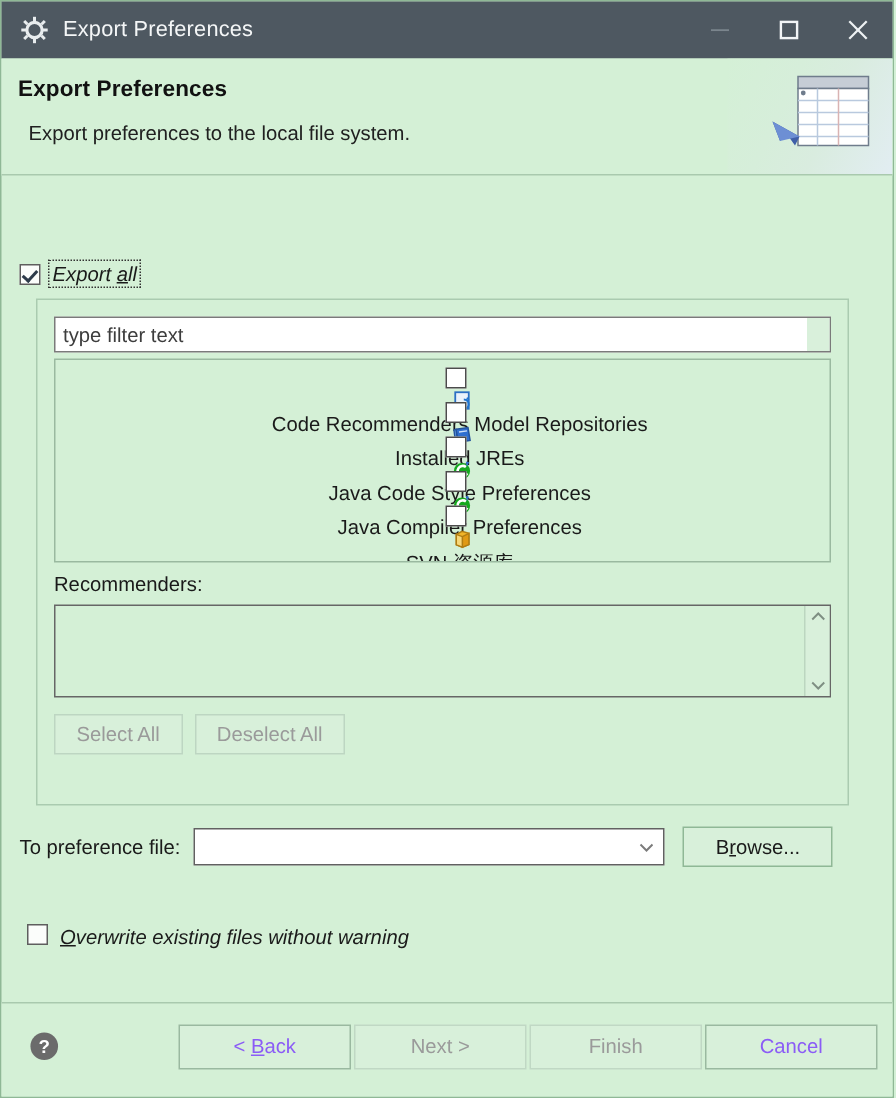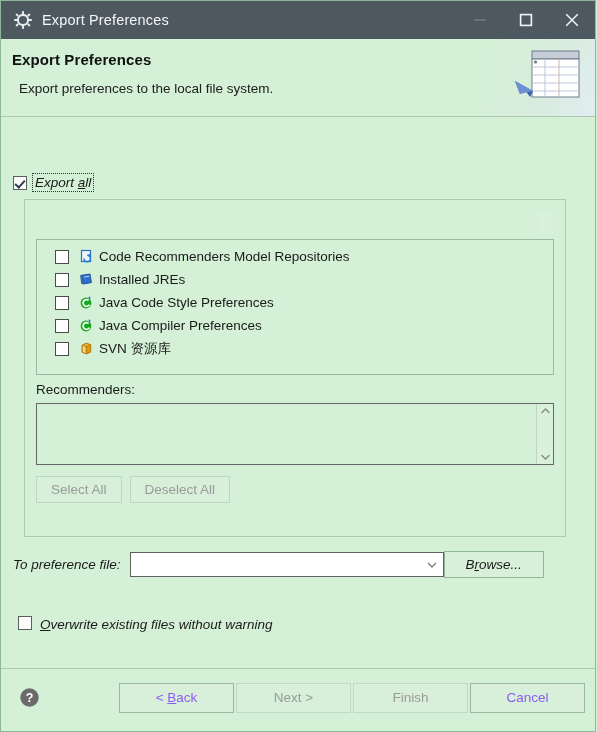--- a/index.html
+++ b/index.html
@@ -196,20 +196,21 @@
     border: 1px solid #9ab9a0;
     background: #d4f0d6;
     padding: 5px 0 0 0;
     overflow: hidden;
   }
   .tree-item {
     display: flex;
     align-items: center;
     height: 23px;
     padding-left: 18px;
+    flex-direction: column;
   }
   .tree-cb {
     width: 14px;
     height: 14px;
     box-sizing: border-box;
     border: 1px solid #4c4c4c;
     background: #ffffff;
     flex: none;
   }
   .tree-icon {
@@ -288,21 +289,20 @@
   }
 
   
   .pref-row {
     position: absolute;
     left: 12px;
     top: 434px;
     width: 573px;
     display: flex;
     align-items: center;
-    font-style: italic;
   }
   .pref-label {
     font-size: 13.5px;
     white-space: nowrap;
   }
   .combo {
     position: relative;
     margin-left: 9px;
     width: 314px;
     height: 25px;
@@ -322,20 +322,21 @@
   }
   .combo-arrow {
     width: 22px;
     height: 23px;
     display: flex;
     align-items: center;
     justify-content: center;
     flex: none;
   }
   .browse-btn {
+    margin-left: 12px;
     width: 100px;
     height: 27px;
     box-sizing: border-box;
     border: 1px solid #8fb896;
     background: #d8f0da;
     font-size: 13.5px;
     line-height: 25px;
     text-align: center;
   }
 
@@ -460,20 +461,21 @@
 
   <div class="content">
 
     <div class="export-all-row">
       <span class="cb checked"></span>
       <span class="cb-label focus-dotted"><span>Export </span><span class="mn">a</span><span>ll</span></span>
     </div>
 
     <div class="group">
 
+      <input class="filter-input" type="text" value="" placeholder="type filter text" style="">
       <span class="filter-tint"></span>
 
       <div class="tree">
 
         <div class="tree-item">
           <span class="tree-cb"></span>
           <span class="tree-icon">
             <svg width="15" height="15" viewBox="0 0 15 15">
               <rect x="2.5" y="1.5" width="9" height="11" fill="#eaf2fb" stroke="#2b6fc4" stroke-width="1.2"></rect>
               <path d="M5 9.5 a3.2 3.2 0 1 0 3.2 -3.2" fill="none" stroke="#1f74d0" stroke-width="1.4"></path>

